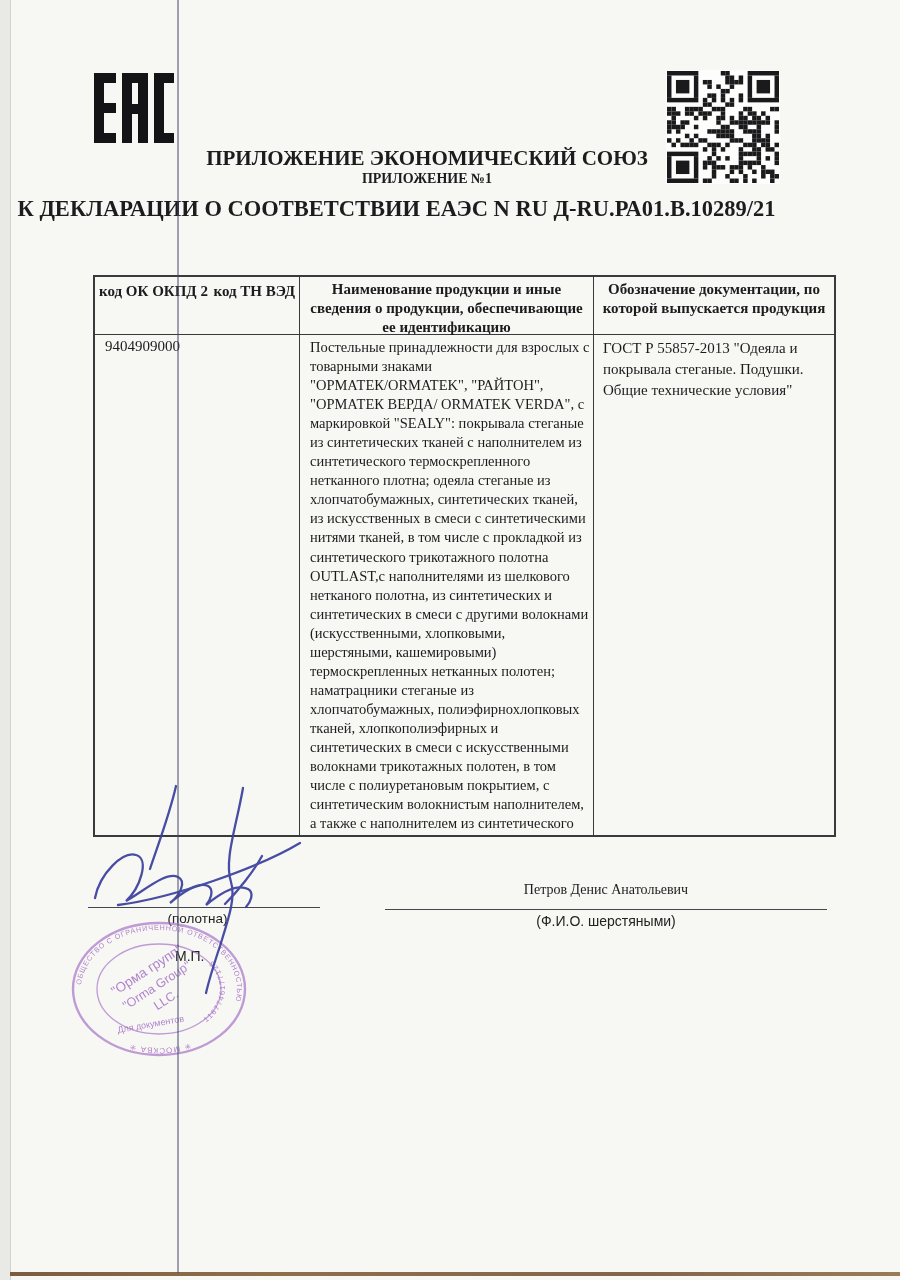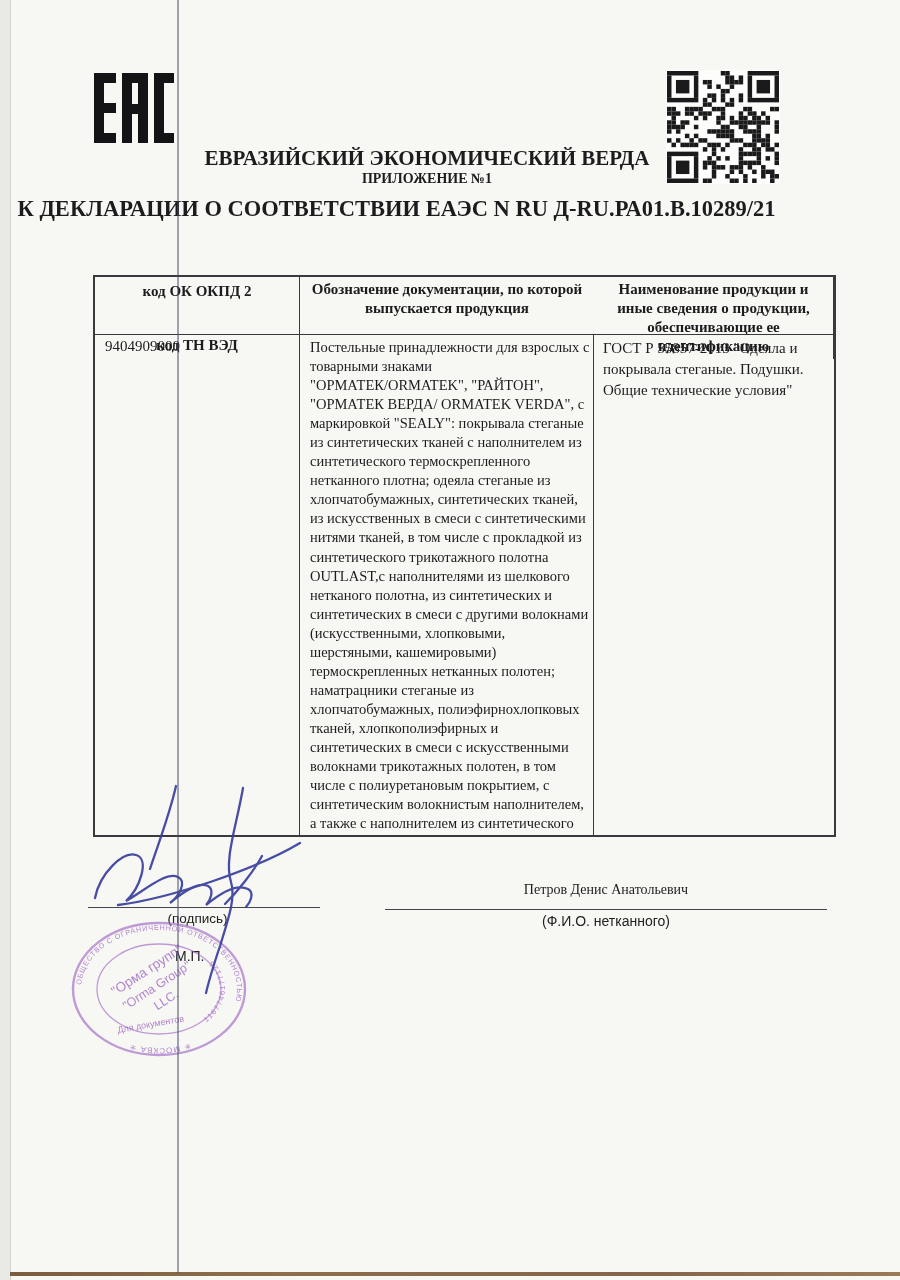--- a/index.html
+++ b/index.html
@@ -15,21 +15,21 @@
   .title{font-weight:bold;text-align:center;white-space:nowrap;}
   .title1{left:60px;top:146px;width:734px;font-size:21px;}
   .title2{left:60px;top:171px;width:734px;font-size:14px;}
   .title3{left:0;top:196px;width:793px;font-size:22.5px;}
   
   .doc-table{left:93px;top:275px;width:743px;height:562px;border:2px solid #3a3a3c;box-sizing:border-box;}
   .t-head{display:grid;grid-template-columns:205px 294px 240px;height:58px;border-bottom:1.6px solid #3a3a3c;box-sizing:border-box;}
   .t-body{display:grid;grid-template-columns:205px 294px 240px;height:500px;}
   .th{font-weight:bold;font-size:15px;line-height:1.26;text-align:center;padding:3px 8px;box-sizing:border-box;}
   .th-sep,.td-sep{border-right:1.6px solid #3a3a3c;}
-  .th-col1{display:flex;flex-direction:column;justify-content:space-between;padding:5px 4px 4px;}
+  .th-col1{display:flex;flex-direction:row;justify-content:space-between;padding:5px 4px 4px;}
   .td{box-sizing:border-box;overflow:hidden;}
   .td-code{font-size:15px;padding:3px 4px 18px 10px;}
   .td-desc{font-size:14.5px;line-height:19.05px;padding:3px 3px 0 10px;}
   .td-docs{font-size:15px;line-height:20.8px;padding:3px 6px 0 9px;}
   
   .sig-line{border-top:1.7px solid #46464c;height:0;}
   .sig-left-line{left:88px;top:907px;width:232px;}
   .sig-right-line{left:385px;top:909px;width:442px;}
   .lbl-sans{font-family:"Liberation Sans", sans-serif;color:#222;}
   .podpis{left:140px;top:911px;width:115px;text-align:center;font-size:13.5px;}
@@ -276,46 +276,46 @@
       <rect x="36" y="108" width="4.5" height="4.5" fill="#1a1a1c"></rect>
       <rect x="40.5" y="108" width="4.5" height="4.5" fill="#1a1a1c"></rect>
       <rect x="63" y="108" width="4.5" height="4.5" fill="#1a1a1c"></rect>
       <rect x="67.5" y="108" width="4.5" height="4.5" fill="#1a1a1c"></rect>
       <rect x="76.5" y="108" width="4.5" height="4.5" fill="#1a1a1c"></rect>
       <rect x="85.5" y="108" width="4.5" height="4.5" fill="#1a1a1c"></rect>
       <rect x="103.5" y="108" width="4.5" height="4.5" fill="#1a1a1c"></rect>
     </svg>
 </div>
 
-<div class="abs title title1">ЕВРАЗИЙСКИЙ ЭКОНОМИЧЕСКИЙ ВЕРДА</div>
+<div class="abs title title1">ПРИЛОЖЕНИЕ ЭКОНОМИЧЕСКИЙ СОЮЗ</div>
 <div class="abs title title2">ПРИЛОЖЕНИЕ №1</div>
 <div class="abs title title3">К ДЕКЛАРАЦИИ О СООТВЕТСТВИИ ЕАЭС N RU Д-RU.РА01.В.10289/21</div>
 
 <div class="abs doc-table">
   <div class="t-head">
     <div class="th th-sep th-col1">
       <span>код ОК ОКПД 2</span>
       <span>код ТН ВЭД</span>
     </div>
+    <div class="th th-sep">Наименование продукции и иные сведения о продукции, обеспечивающие ее идентификацию</div>
     <div class="th">Обозначение документации, по которой выпускается продукция</div>
-    <div class="th th-sep">Наименование продукции и иные сведения о продукции, обеспечивающие ее идентификацию</div>
   </div>
   <div class="t-body">
     <div class="td td-sep td-code">9404909000</div>
     <div class="td td-sep td-desc">Постельные принадлежности для взрослых с товарными знаками "ОРМАТЕК/ORMATEK", "РАЙТОН", "ОРМАТЕК ВЕРДА/ ORMATEK VERDA", с маркировкой "SEALY": покрывала стеганые из синтетических тканей с наполнителем из синтетического термоскрепленного нетканного плотна; одеяла стеганые из хлопчатобумажных, синтетических тканей, из искусственных в смеси с синтетическими нитями тканей, в том числе с прокладкой из синтетического трикотажного полотна OUTLAST,с наполнителями из шелкового нетканого полотна, из синтетических и синтетических в смеси с другими волокнами (искусственными, хлопковыми, шерстяными, кашемировыми) термоскрепленных нетканных полотен; наматрацники стеганые из хлопчатобумажных, полиэфирнохлопковых тканей, хлопкополиэфирных и синтетических в смеси с искусственными волокнами трикотажных полотен, в том числе с полиуретановым покрытием, с синтетическим волокнистым наполнителем, а также с наполнителем из синтетического термоскрепленного нетканного плотна</div>
     <div class="td td-docs">ГОСТ Р 55857-2013 "Одеяла и покрывала стеганые. Подушки. Общие технические условия"</div>
   </div>
 </div>
 
 <div class="abs sig-line sig-left-line"></div>
-<div class="abs lbl-sans podpis">(подпись)</div>
+<div class="abs lbl-sans podpis">(полотна)</div>
 <div class="abs lbl-sans mp">М.П.</div>
 <div class="abs fio-name">Петров Денис Анатольевич</div>
 <div class="abs sig-line sig-right-line"></div>
-<div class="abs lbl-sans fio-lbl">(Ф.И.О. нетканного)</div>
+<div class="abs lbl-sans fio-lbl">(Ф.И.О. шерстяными)</div>
 
 <svg class="abs stamp" width="216" height="172" viewBox="0 0 216 172">
   <defs>
     <path id="ringTop" d="M 25 84 A 78 59 0 1 1 181 84 A 78 59 0 1 1 25 84"></path>
     <path id="ringCCW" d="M 37 84 A 66 48 0 1 0 169 84 A 66 48 0 1 0 37 84"></path>
   </defs>
   <g stroke="#9d63c3" fill="none" opacity="0.62">
     <ellipse cx="103" cy="84" rx="86" ry="66" stroke-width="2.4"></ellipse>
     <ellipse cx="103" cy="84" rx="62" ry="45" stroke-width="1.3"></ellipse>
   </g>

